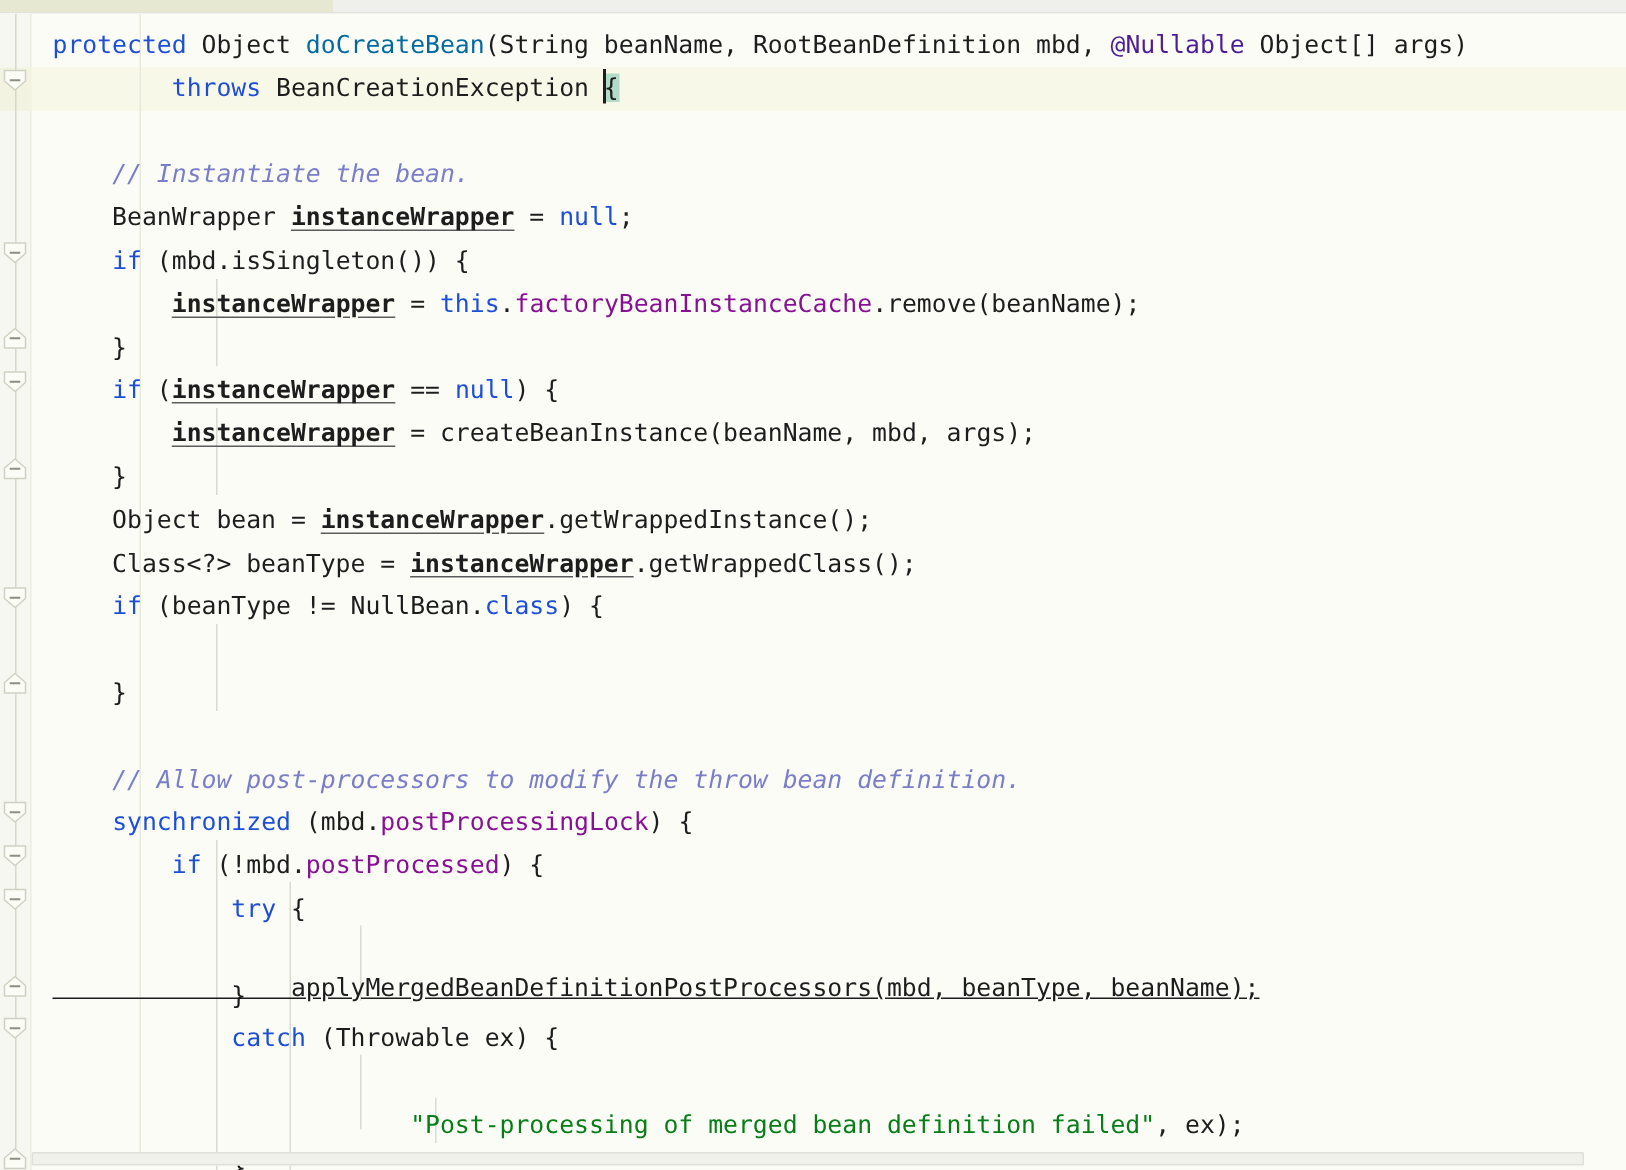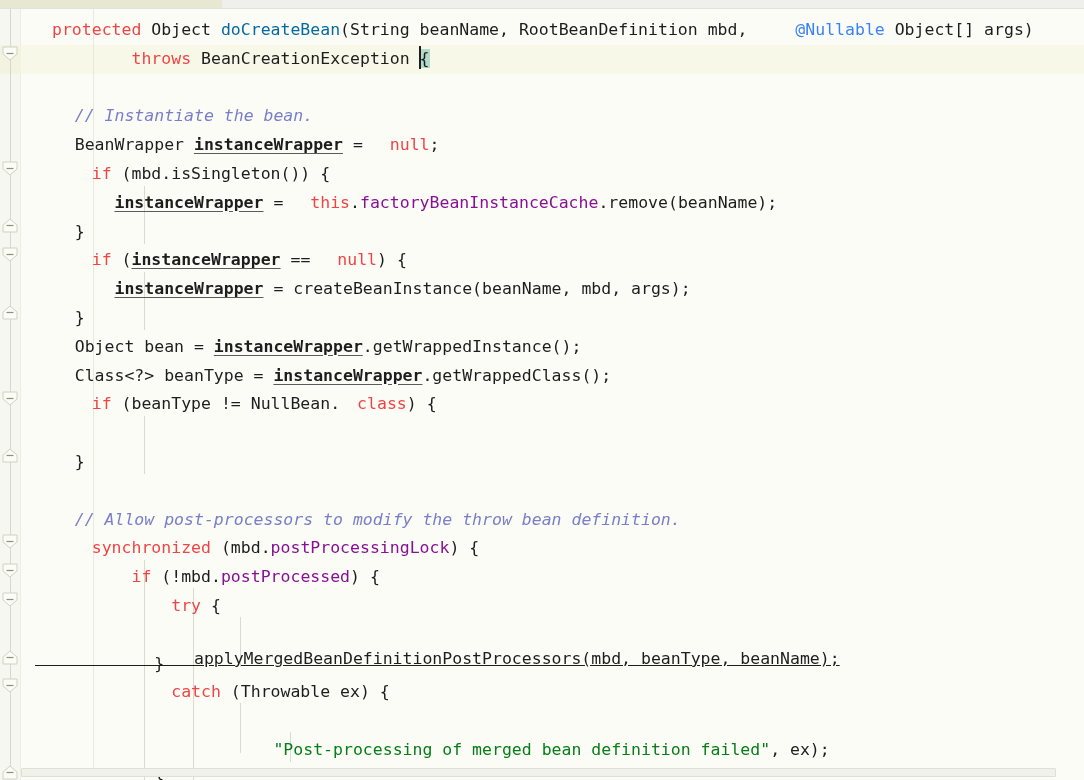--- a/index.html
+++ b/index.html
@@ -104,24 +104,24 @@
   }
 
   
   .guide {
     position: absolute;
     width: 1px;
     background: #d9dbd0;
   }
 
   
-  .kw   { color: #ef4444; margin-left: 17px; }         
+  .kw   { color: #1d4ed8; }         
   .mth  { color: #0369a1; }         
   .fld  { color: #871094; }         
-  .ann  { color: #3b82f6; margin-left: 38px; }         
+  .ann  { color: #4c1d95; }         
   .cmt  { color: #8c8c8c; color: #7a7ec8; font-style: italic; }
   .str  { color: #067d17; }         
   .und  { text-decoration: underline; text-decoration-color: #5b5b5b; text-underline-offset: 3px; font-weight: bold; }
   .pln  { color: #1d1d1d; }
 
   
   .caret {
     display: inline-block;
     position: relative;
     width: 0;

